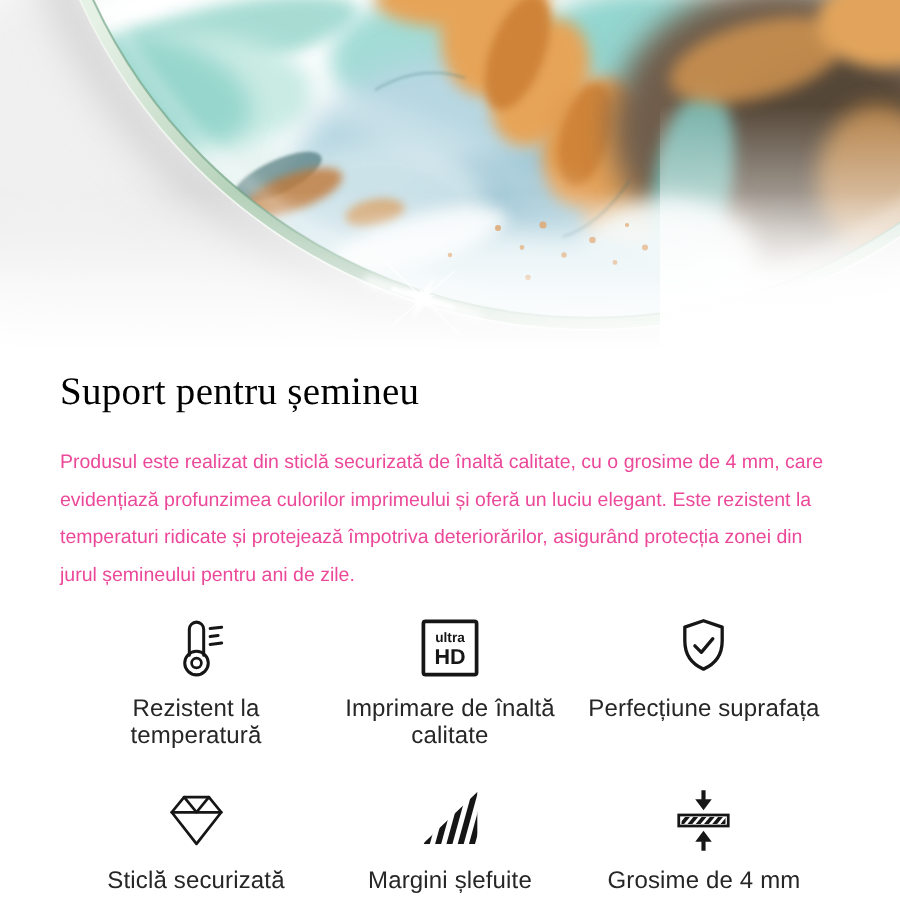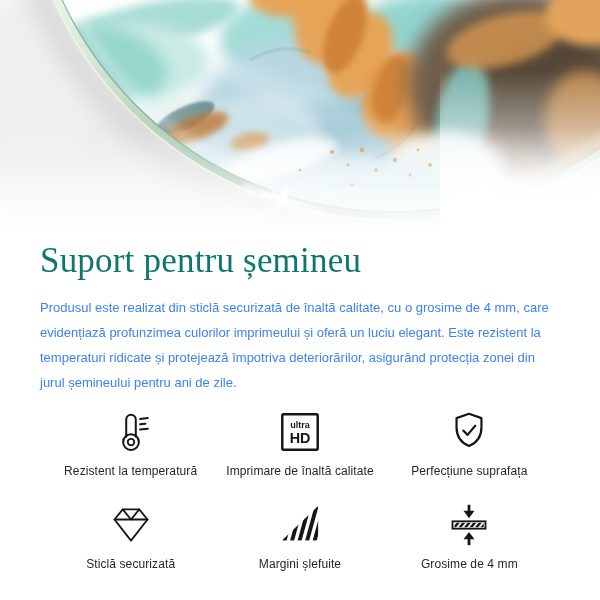--- a/index.html
+++ b/index.html
@@ -7,51 +7,51 @@
 
   .photo{position:relative;width:600px;height:232px;background:#fbfbfb;}
   .photo svg{display:block;}
 
   .content{padding:0 40px;}
 
   h1{
     margin:10px 0 0 0;
     font-family:"Liberation Serif",serif;
     font-weight:normal;
-    font-size:35px;
+    font-size:26px;
     line-height:37px;
-    color:#0f766e;
+    color:#000000;
     letter-spacing:.2px;
   }
 
   .desc{
     margin:16px 0 0 0;
     max-width:522px;
     font-size:13px;
     line-height:25px;
-    color:#3b82f6;
+    color:#ec4899;
   }
 
   .features{
     display:grid;
     grid-template-columns:repeat(3,1fr);
     margin:14px 6px 0 6px;
     row-gap:24px;
   }
   .feature{
     display:flex;
     flex-direction:column;
     align-items:center;
     text-align:center;
   }
   .ficon{height:46px;display:flex;align-items:center;justify-content:flex-end;}
   .ficon svg{display:block;}
   .flabel{
     margin-top:9px;
-    font-size:12px;
+    font-size:16px;
     color:#262626;
     letter-spacing:.1px;
   }
 </style>
 </head>
 <body>
 
 <div class="photo">
   <svg width="600" height="232" viewBox="0 0 600 232">
     <defs>

